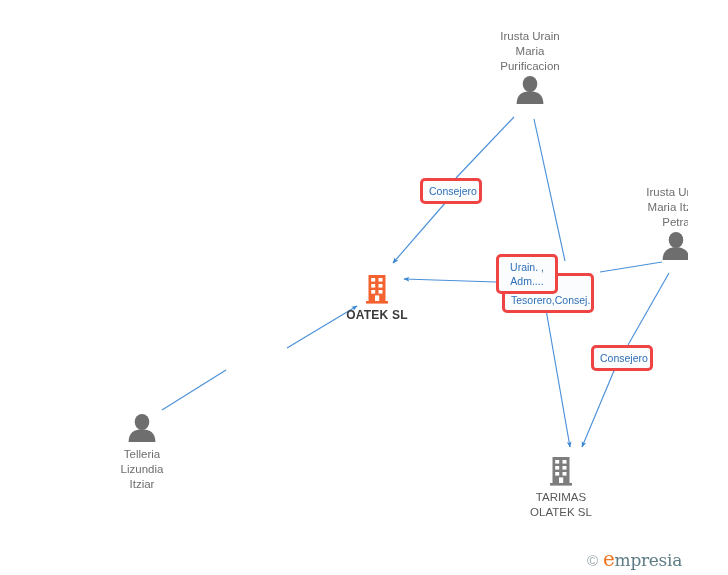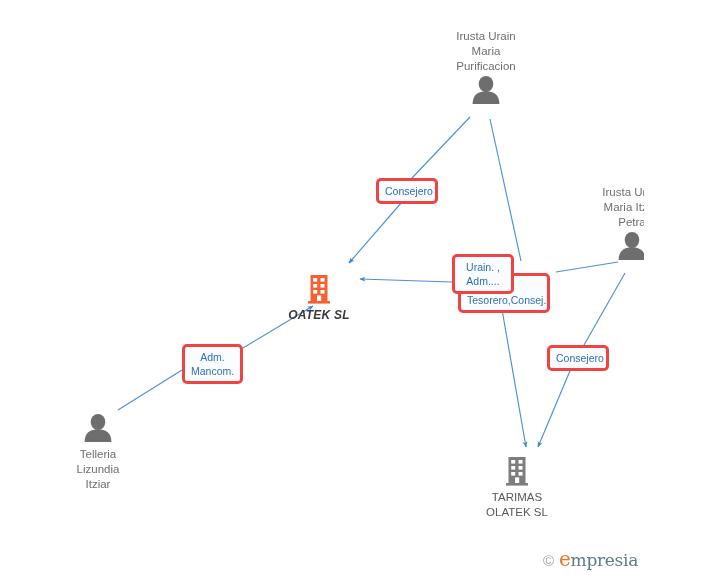--- a/index.html
+++ b/index.html
@@ -9,20 +9,21 @@
   }
   body {
     font-family: "Liberation Sans", sans-serif;
   }
   #canvas {
     position: relative;
     width: 644px;
     height: 575px;
     background: #ffffff;
     overflow: hidden;
+    margin-left: 44px;
   }
   #edges {
     position: absolute;
     left: 0;
     top: 0;
     width: 728px;
     height: 575px;
   }
 
   
@@ -172,21 +173,21 @@
       <svg width="30" height="28" viewBox="0 0 30 28">
         <ellipse cx="15" cy="8" rx="7.3" ry="8" fill="#6e6e6e"></ellipse>
         <path d="M 1.6 28 C 1.6 18.6 7.6 15.2 15 15.2 C 22.4 15.2 28.4 18.6 28.4 28 Z" fill="#6e6e6e"></path>
       </svg>
     </span>
     <span class="caption">Telleria
 Lizundia
 Itziar</span>
   </div>
 
-  <div class="node company focus" style="left:319px; top:274px;font-style:italic;">
+  <div class="node company focus" style="left:333px; top:274px;">
     <span class="glyph">
       <svg width="26" height="30" viewBox="0 0 26 30">
         <rect x="4.5" y="1" width="17" height="26" fill="#f4622f"></rect>
         <rect x="2" y="27" width="22" height="2.6" fill="#f4622f"></rect>
         <rect x="7.2" y="4" width="4" height="3.6" fill="#ffffff"></rect>
         <rect x="14.5" y="4" width="4" height="3.6" fill="#ffffff"></rect>
         <rect x="7.2" y="10" width="4" height="3.6" fill="#ffffff"></rect>
         <rect x="14.5" y="10" width="4" height="3.6" fill="#ffffff"></rect>
         <rect x="7.2" y="16" width="4" height="3.6" fill="#ffffff"></rect>
         <rect x="14.5" y="16" width="4" height="3.6" fill="#ffffff"></rect>
@@ -217,21 +218,19 @@
   <div class="rel" style="left:376px; top:178px; width:62px;">Consejero</div>
 
   <div class="rel behind" style="left:458px; top:273px; width:92px;">...r. ,
 Tesorero,Consej.</div>
 
   <div class="rel front" style="left:452px; top:254px; width:62px;">Urain. ,
 Adm....</div>
 
   <div class="rel" style="left:547px; top:345px; width:62px;">Consejero</div>
 
-  <div class="rel" style="left:182px; top:344px; width:61px;">Adm.
-Mancom.</div>
 
   <div id="watermark">
     <span class="copy">©</span>
     <span class="brand"><span class="lead">e</span><span>mpresia</span></span>
   </div>
 
 </div>
 
 </body></html>

